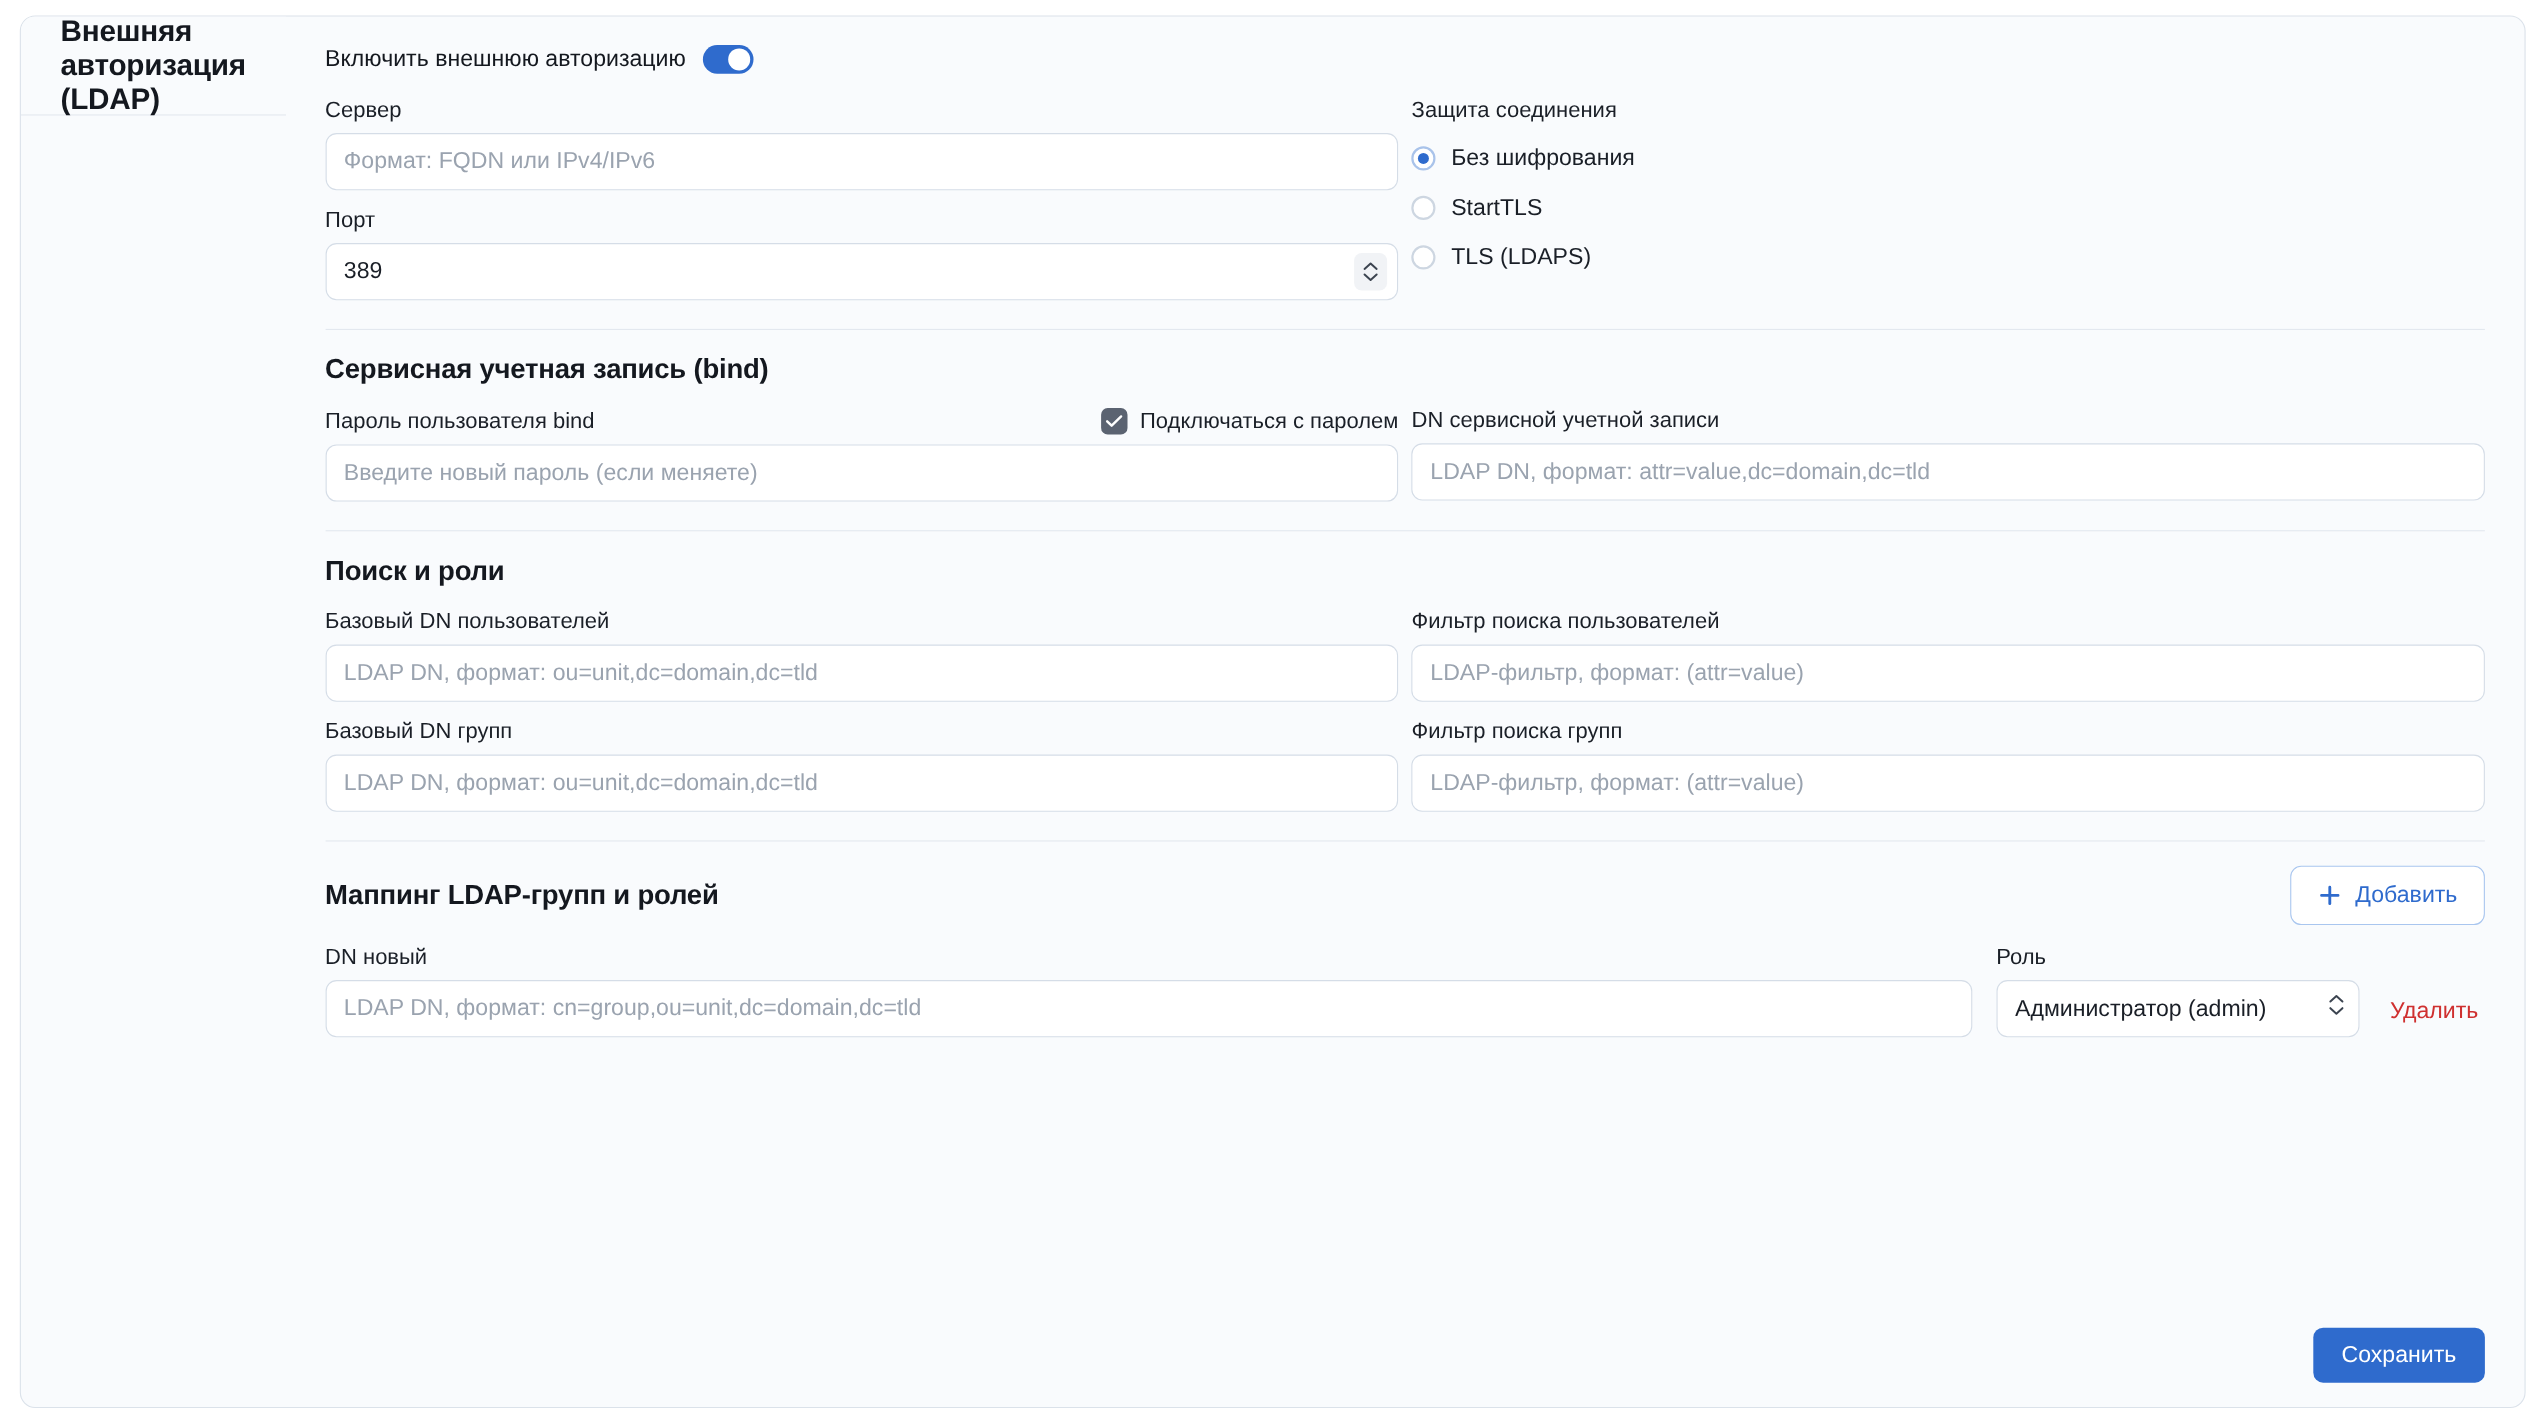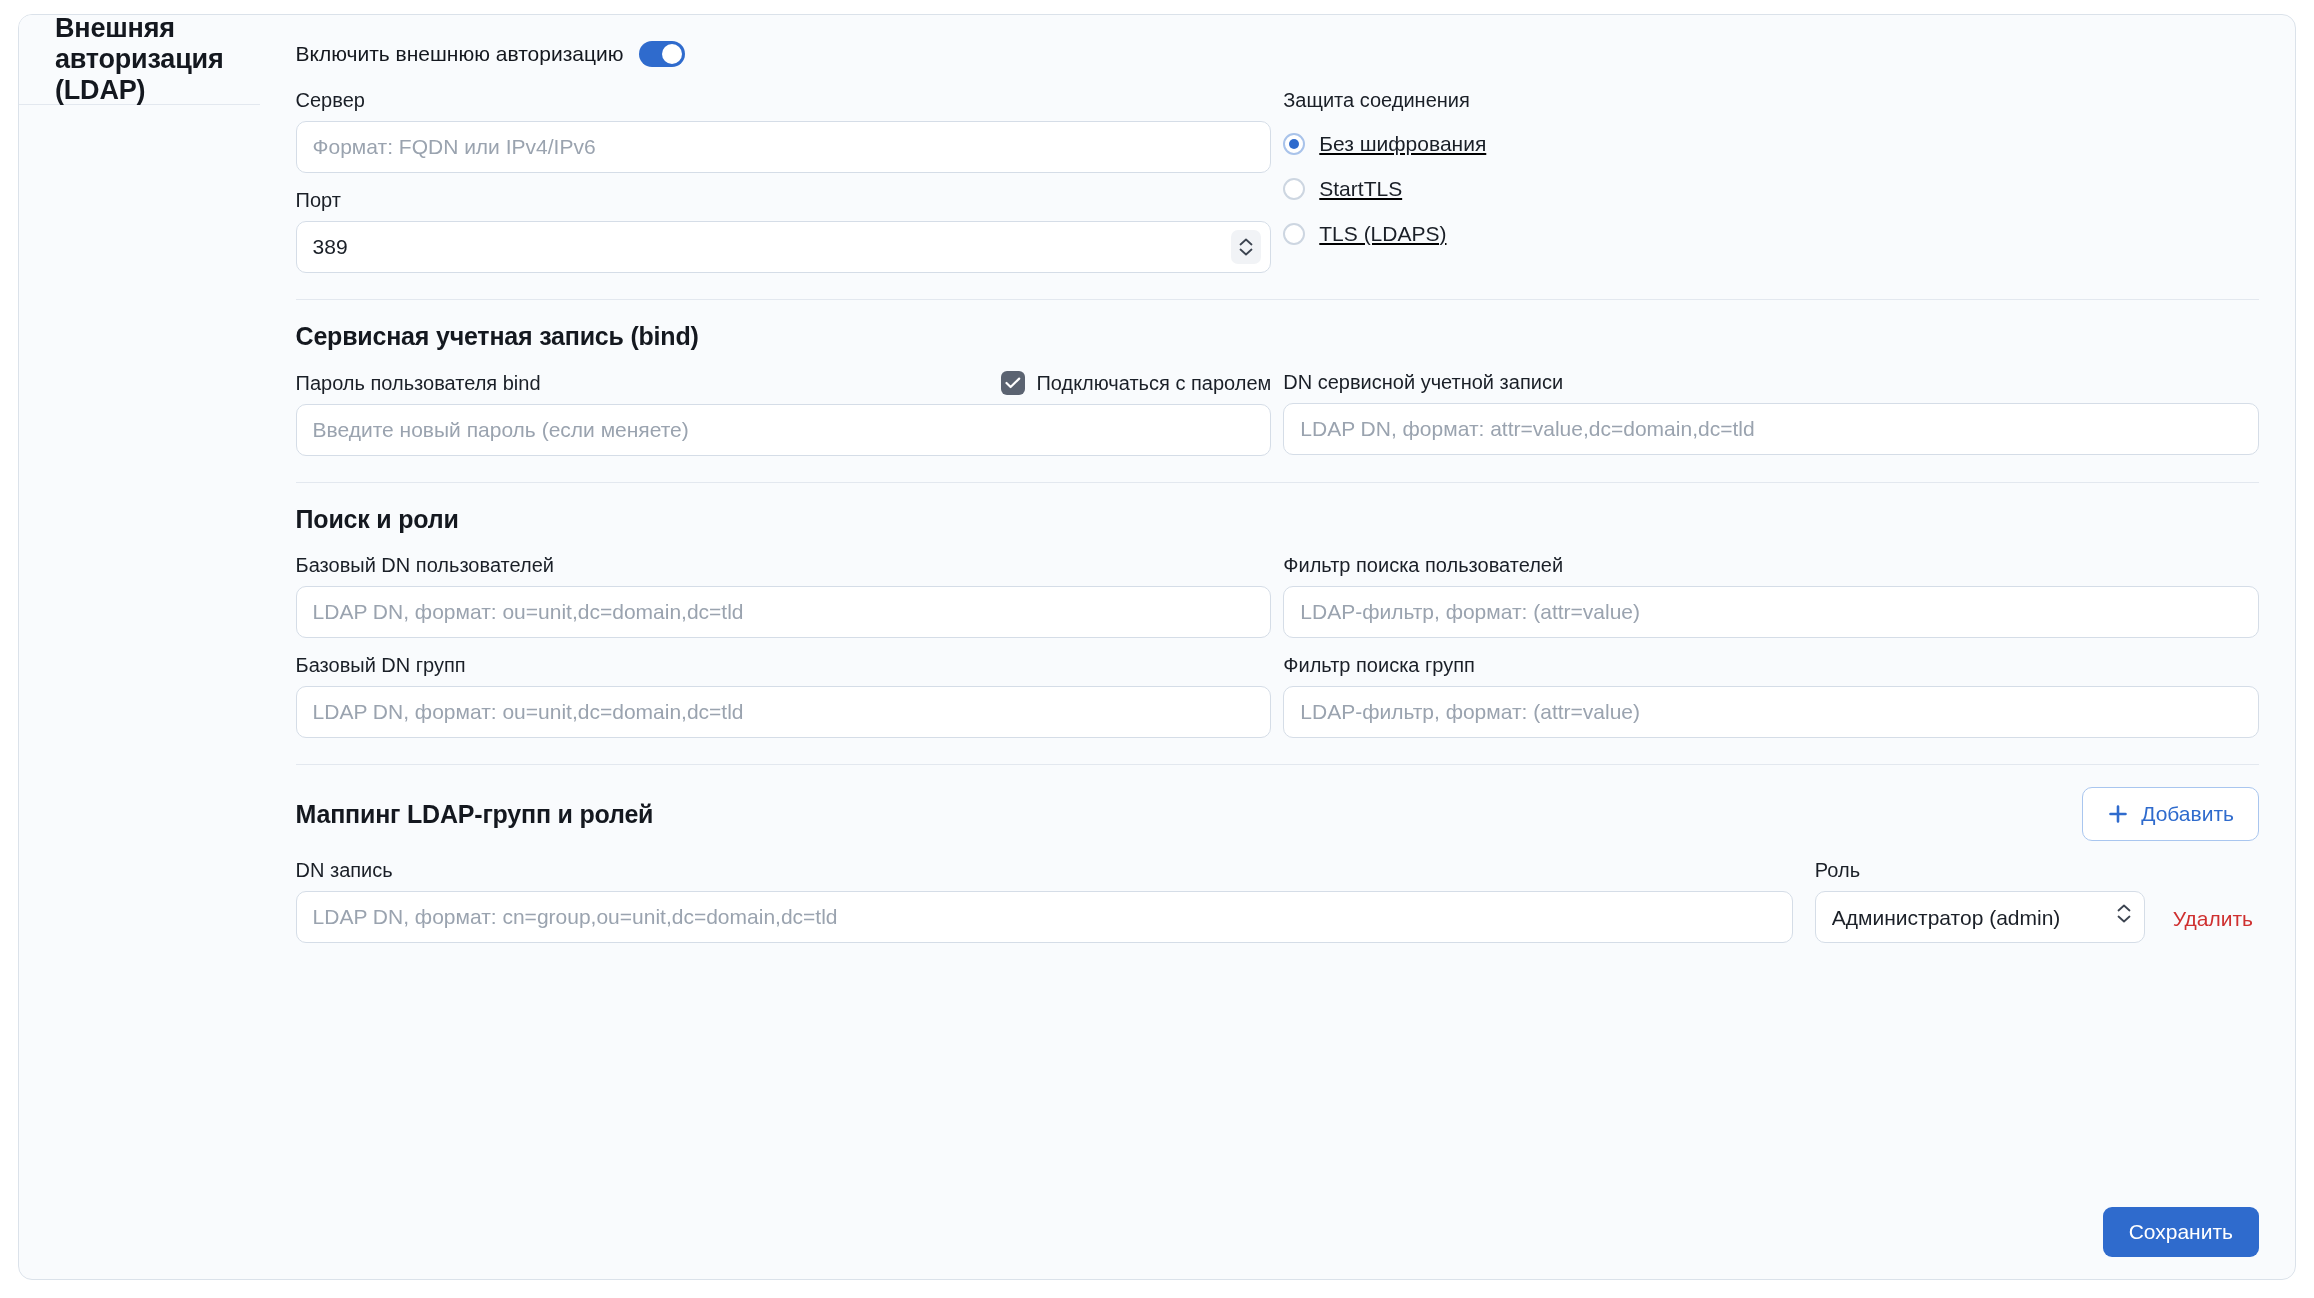--- a/index.html
+++ b/index.html
@@ -115,21 +115,21 @@
     display: flex;
     flex-direction: column;
     align-items: center;
     justify-content: center;
     gap: 2px;
     cursor: pointer;
   }
   .spinner svg { display: block; }
 
   
-  .radio-group { margin-top: 2px; text-decoration: underline; }
+  .radio-group { margin-top: 2px; }
   .radio-row {
     display: flex;
     align-items: center;
     gap: 14px;
     height: 45px;
     cursor: pointer;
   }
   .radio {
     width: 22px; height: 22px;
     border-radius: 50%;
@@ -401,21 +401,21 @@
         <button class="btn-add">
           <svg class="plus-icon" width="22" height="22" viewBox="0 0 22 22">
             <path d="M11 3.5 V18.5 M3.5 11 H18.5" fill="none" stroke="#2f6bcd" stroke-width="2.6" stroke-linecap="round"></path>
           </svg>
           <span>Добавить</span>
         </button>
       </div>
 
       <div class="map-row">
         <div class="map-dn">
-          <label class="flabel">DN запись</label>
+          <label class="flabel">DN новый</label>
           <input class="input" type="text" placeholder="LDAP DN, формат: cn=group,ou=unit,dc=domain,dc=tld" style="">
         </div>
         <div class="map-role">
           <label class="flabel">Роль</label>
           <div class="select-wrap">
             <select class="select">
               <option>Администратор (admin)</option>
             </select>
             <span class="select-arrows">
               <svg width="14" height="8" viewBox="0 0 14 8">

